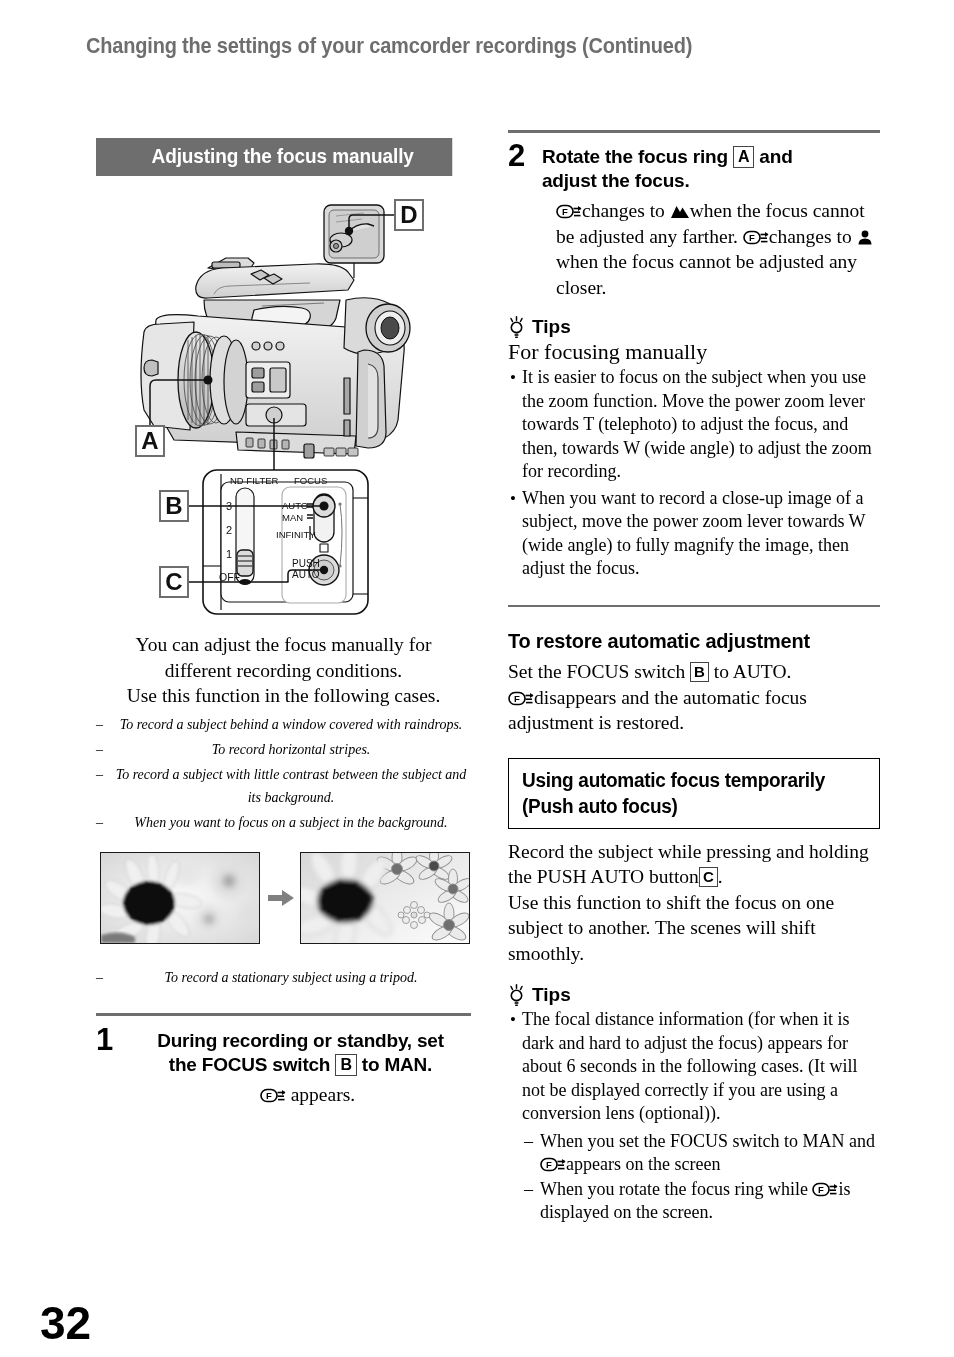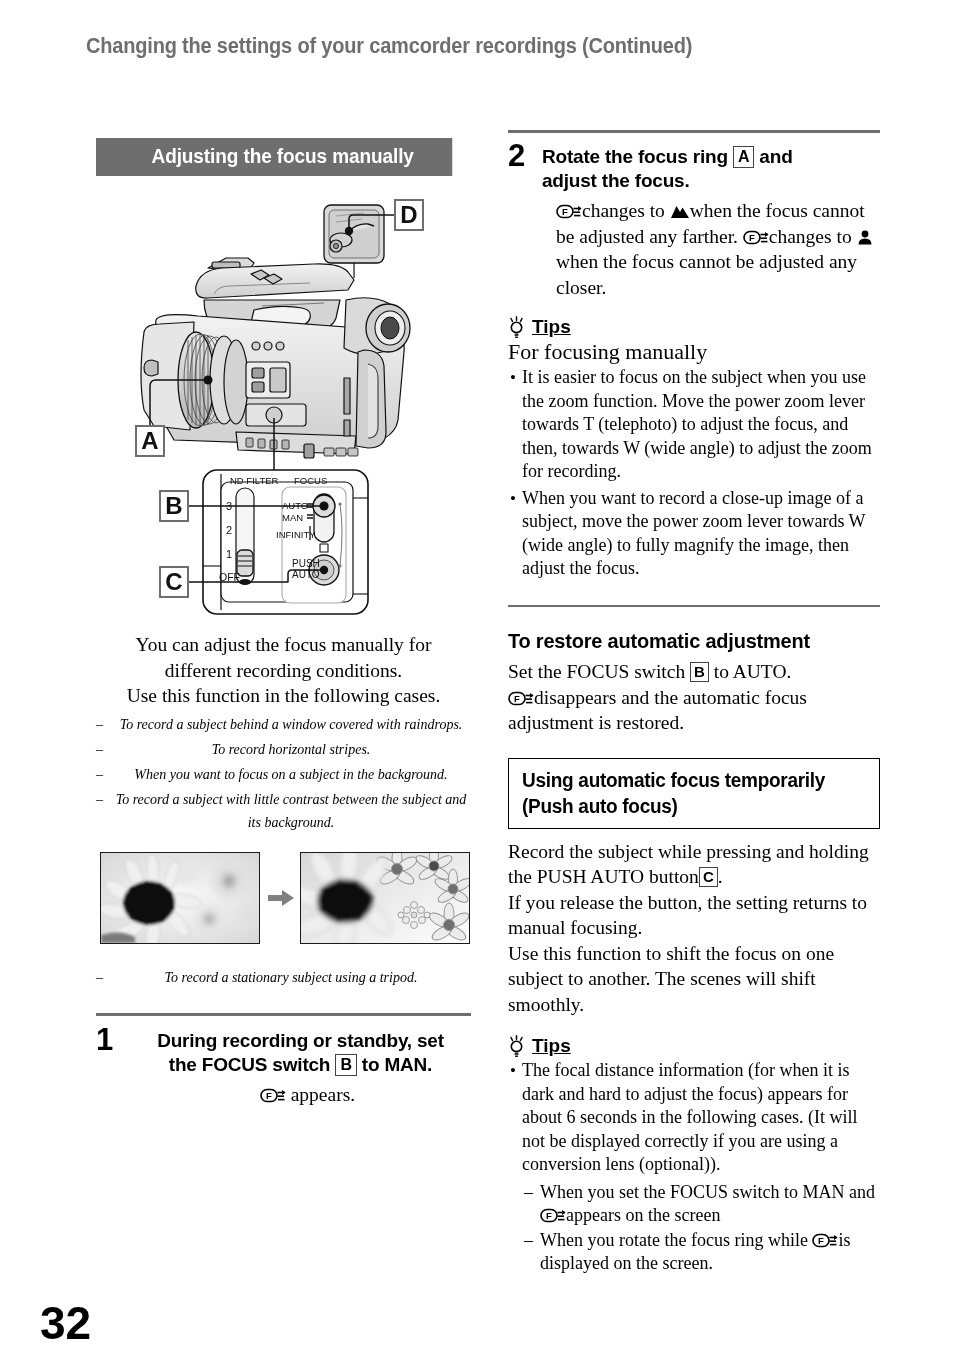--- a/index.html
+++ b/index.html
@@ -88,21 +88,21 @@
     border:1.5px solid #000;padding:8px 16px 9px 13px;
     font-family:"Liberation Sans", sans-serif;
     font-weight:bold;font-size:20px;line-height:26px;letter-spacing:-0.3px;
   }
   .boxhead span{display:block;transform:scaleX(0.95);transform-origin:left top;}
 
   
   .tips-head{
     font-family:"Liberation Sans", sans-serif;
     font-weight:bold;font-size:19px;
-    display:flex;align-items:flex-end;gap:7px;margin-bottom:2px;text-decoration:underline;
+    display:flex;align-items:flex-end;gap:7px;margin-bottom:2px;
   }
 
   
   .ic{display:inline-block;vertical-align:-2px;}
   .kbox{
     display:inline-block;border:1.5px solid #444;
     font-family:"Liberation Sans", sans-serif;font-weight:bold;
     font-size:16px;line-height:17px;padding:1px 4px 2px 4px;
     vertical-align:1px;background:#fff;color:#000;
   }
@@ -294,22 +294,22 @@
 
     <div class="body" style="margin-top:-2px;">
       <p>You can adjust the focus manually for</p>
       <p>different recording conditions.</p>
       <p>Use this function in the following cases.</p>
     </div>
 
     <ul class="dashlist">
       <li>To record a subject behind a window covered with raindrops.</li>
       <li>To record horizontal stripes.</li>
+      <li>To record a subject with little contrast between the subject and its background.</li>
       <li>When you want to focus on a subject in the background.</li>
-      <li>To record a subject with little contrast between the subject and its background.</li>
     </ul>
 
     <div class="photos">
       <div class="photo photo-a">
         <svg width="158" height="90" viewBox="0 0 158 90">
           <defs>
             <radialGradient id="bgA" cx="50%" cy="50%" r="75%">
               <stop offset="0" stop-color="#fafafa"></stop>
                 <stop offset="1" stop-color="#d5d5d5"></stop>
             </radialGradient>
@@ -531,21 +531,20 @@
       </svg><span>disappears and the automatic focus adjustment is restored.</span>
     </div>
 
     <div class="boxhead" style="margin-top:22px;">
       <span>Using automatic focus temporarily</span>
       <span>(Push auto focus)</span>
     </div>
 
     <div class="body" style="margin-top:10px;">
       <span>Record the subject while pressing and holding the PUSH AUTO button</span><span class="kbox kbox-sm">C</span><span>.</span>
-      <div>If you release the button, the setting returns to manual focusing.</div>
       <div>Use this function to shift the focus on one subject to another. The scenes will shift smoothly.</div>
     </div>
 
     <div style="margin-top:18px;">
       <div class="tips-head">
         <svg width="17" height="22" viewBox="0 0 17 22">
           <path d="M3 2.5 L4.5 5.5" stroke="#000" stroke-width="1.5" stroke-linecap="round"></path>
           <path d="M8.5 0.8 L8.5 4.2" stroke="#000" stroke-width="1.5" stroke-linecap="round"></path>
           <path d="M14 2.5 L12.5 5.5" stroke="#000" stroke-width="1.5" stroke-linecap="round"></path>
           <circle cx="8.5" cy="11.5" r="5.2" fill="none" stroke="#000" stroke-width="1.6"></circle>

